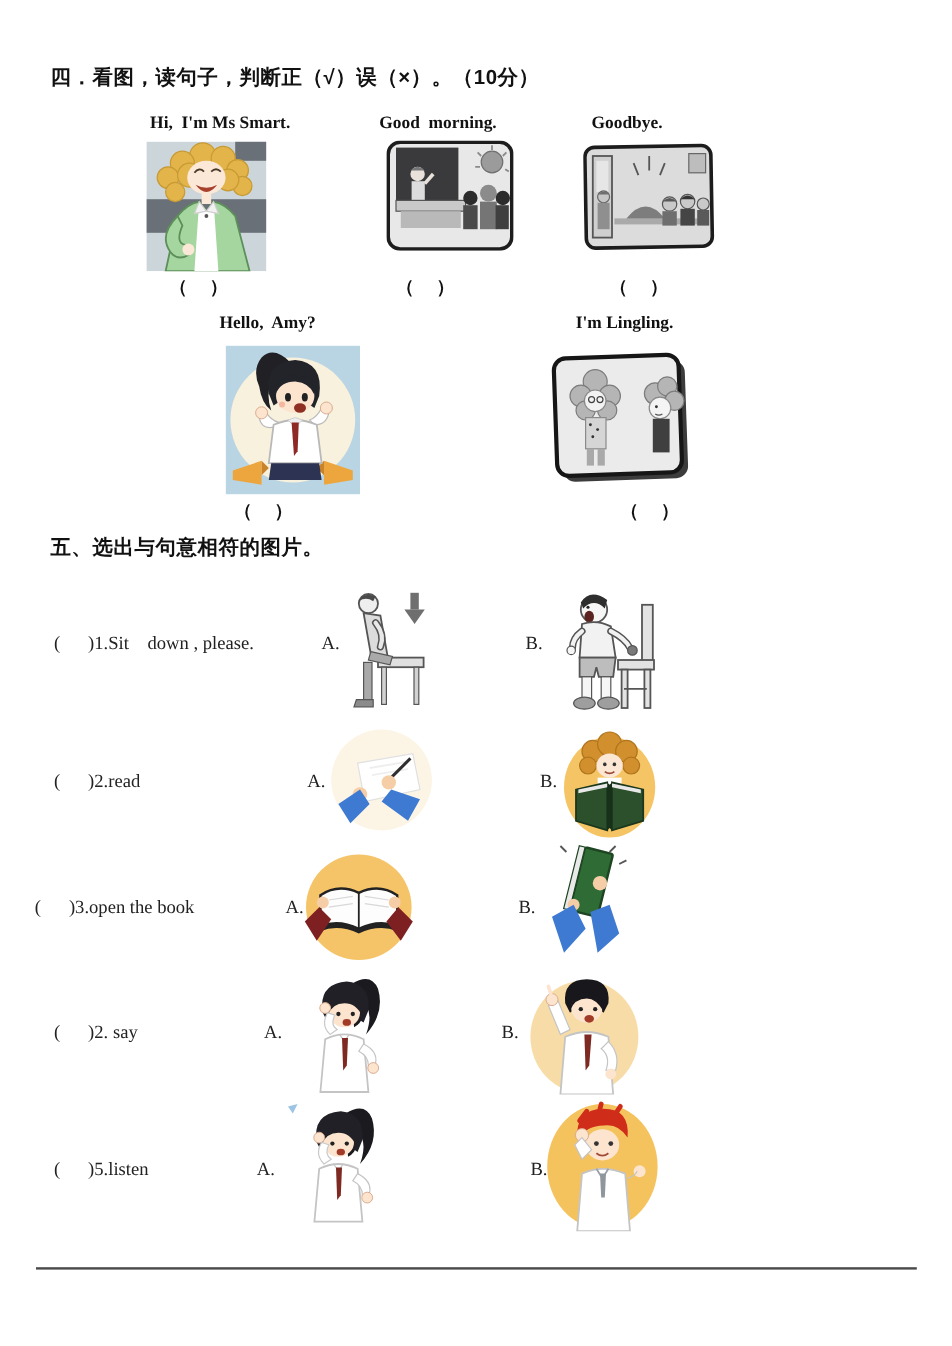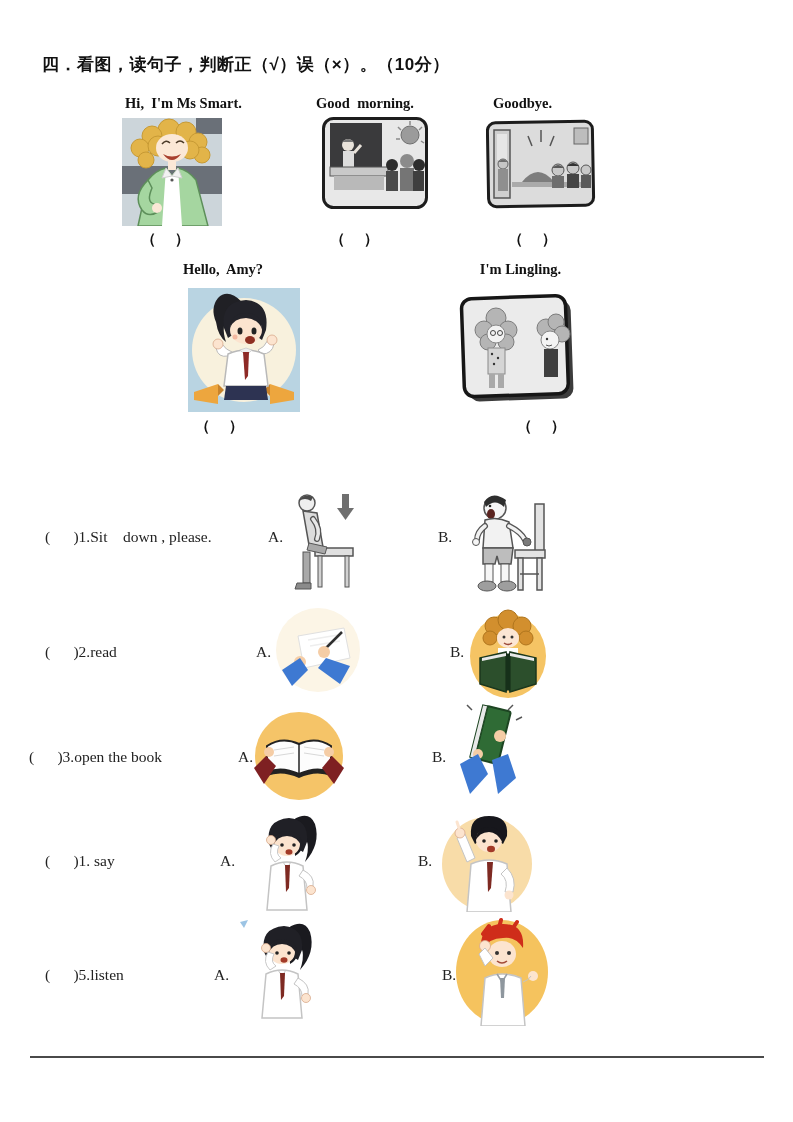--- a/index.html
+++ b/index.html
@@ -179,20 +179,21 @@
       <circle cx="92" cy="50" r="9" fill="#f4f4f4" stroke="#888888"></circle>
       <circle cx="89" cy="49" r="1.2" fill="#333333"></circle>
       <path d="M88 55 q3 2 6 0" stroke="#555555" fill="none"></path>
       <rect x="86" y="59" width="14" height="28" fill="#3f3f3f"></rect>
     </svg>
   </div>
 
   <div class="abs bracket" style="left:195px;top:417px;">（     ）</div>
   <div class="abs bracket" style="left:517px;top:417px;">（     ）</div>
 
+  <div class="abs sec-title" style="left:42px;top:445px;">五、选出与句意相符的图片。</div>
 
   <div class="abs qtext" style="left:45px;top:528px;">(      )1.Sit    down , please.</div>
   <div class="abs optlabel" style="left:268px;top:528px;">A.</div>
   <div class="abs pic" style="left:287px;top:488px;width:72px;height:105px;">
     <svg viewBox="0 0 72 105">
       <rect x="55" y="6" width="7" height="14" fill="#6f6f6f"></rect>
       <path d="M50 20 L67 20 L58.5 32 Z" fill="#6f6f6f"></path>
       <rect x="28" y="60" width="38" height="8" fill="#e0e0e0" stroke="#555" stroke-width="1.5"></rect>
       <rect x="31" y="68" width="4" height="31" fill="#d2d2d2" stroke="#555" stroke-width="1"></rect>
       <rect x="58" y="68" width="4" height="31" fill="#d2d2d2" stroke="#555" stroke-width="1"></rect>
@@ -306,21 +307,21 @@
           <line x1="66" y1="8" x2="71" y2="3"></line>
         <line x1="74" y1="18" x2="80" y2="15"></line>
       </g>
       <circle cx="58" cy="34" r="6" fill="#f5cda6"></circle>
       <circle cx="36" cy="52" r="5" fill="#f5cda6"></circle>
       <polygon points="18,62 36,52 46,72 28,92" fill="#3e79d2"></polygon>
       <polygon points="50,58 66,52 74,76 56,92" fill="#3e79d2"></polygon>
     </svg>
   </div>
 
-  <div class="abs qtext" style="left:45px;top:852px;">(      )1. say</div>
+  <div class="abs qtext" style="left:45px;top:852px;">(      )2. say</div>
   <div class="abs optlabel" style="left:220px;top:852px;">A.</div>
   <div class="abs pic" style="left:237px;top:810px;width:94px;height:102px;">
     <svg viewBox="0 0 94 102">
       <path d="M56 10 Q72 0 78 14 Q84 34 68 52 Q76 30 62 22 Q70 40 58 46 Z" fill="#1a1a1f"></path>
       <path d="M32 34 Q28 10 52 8 Q72 10 70 32 L66 42 Q50 30 36 42 Z" fill="#202026"></path>
       <ellipse cx="50" cy="34" rx="13" ry="12" fill="#fce4cf"></ellipse>
       <path d="M36 36 Q38 20 52 21 Q66 23 65 37 Q60 26 50 26 Q40 26 36 36 Z" fill="#202026"></path>
       <circle cx="45" cy="35" r="1.8" fill="#222222"></circle>
         <circle cx="57" cy="35" r="1.8" fill="#222222"></circle>
       <ellipse cx="52" cy="42" rx="3.5" ry="2.8" fill="#a23a28"></ellipse>

